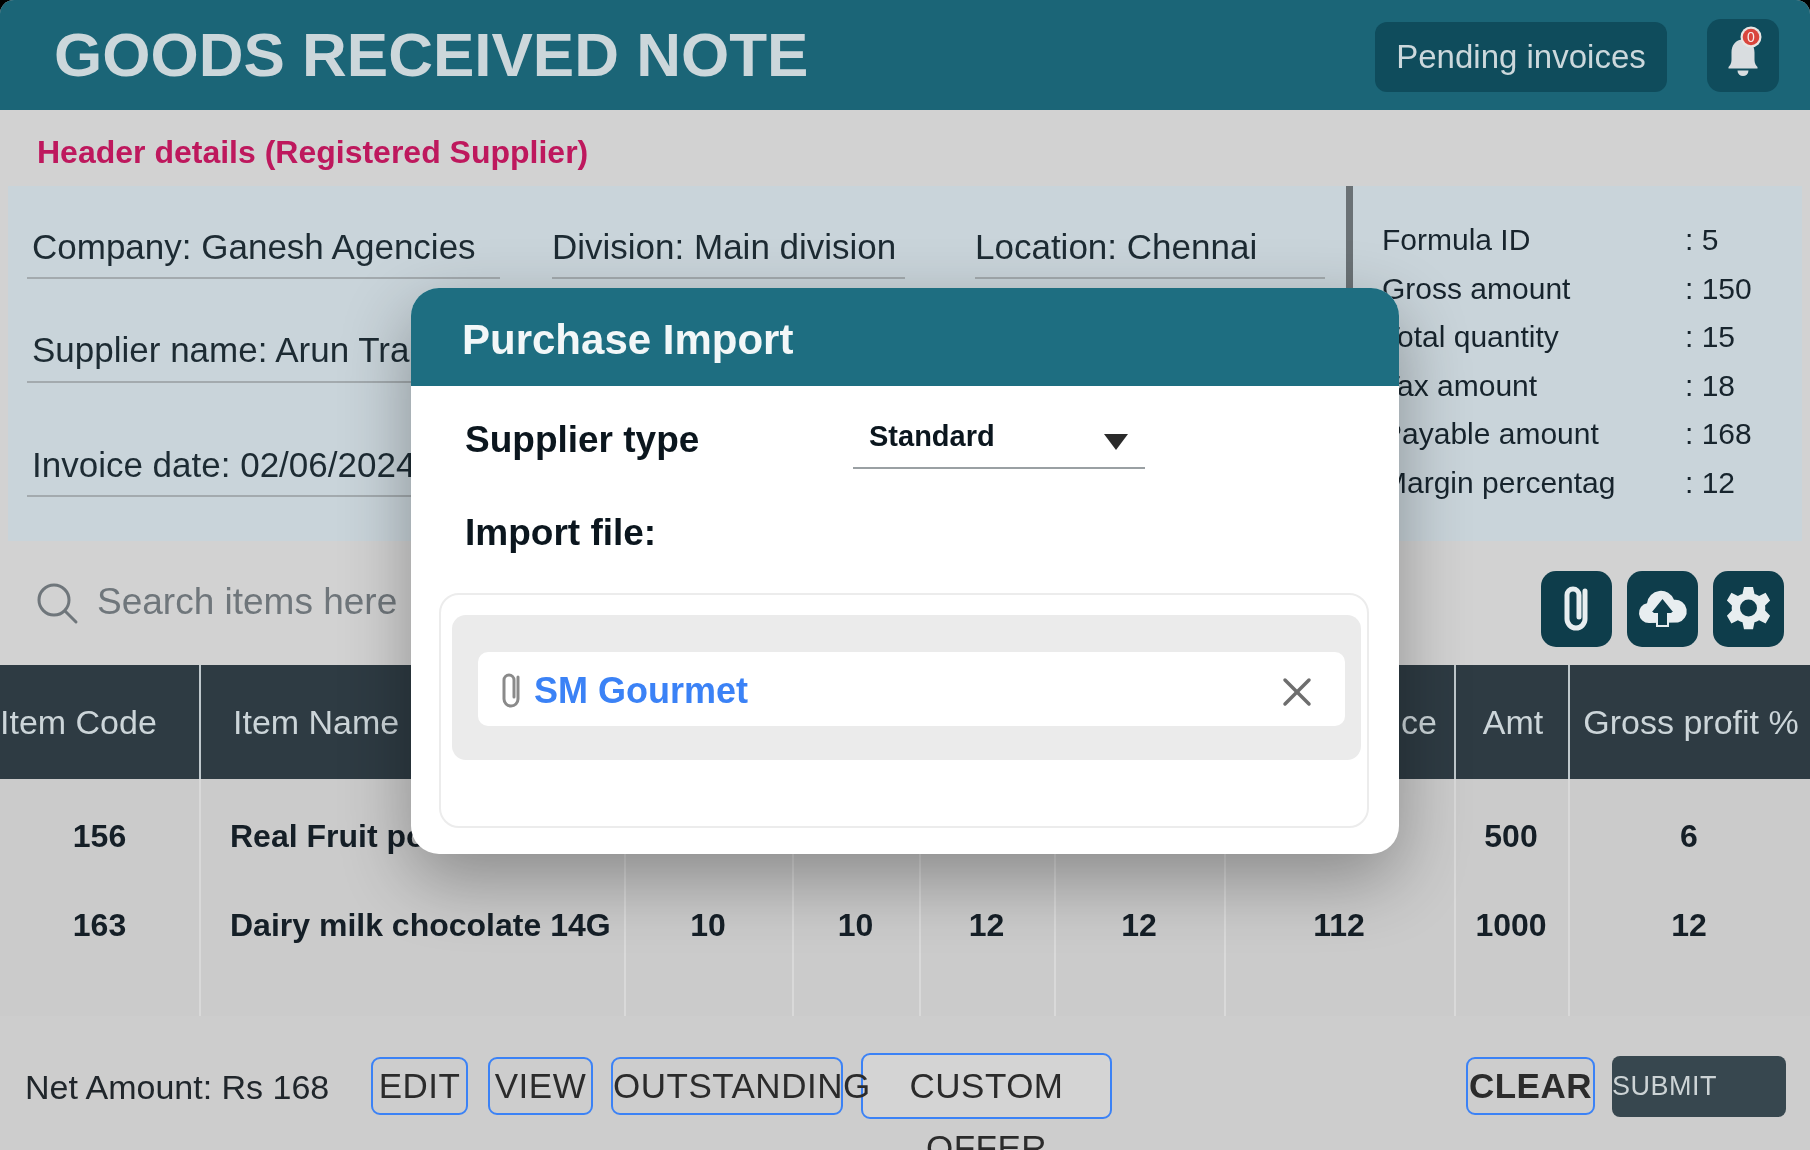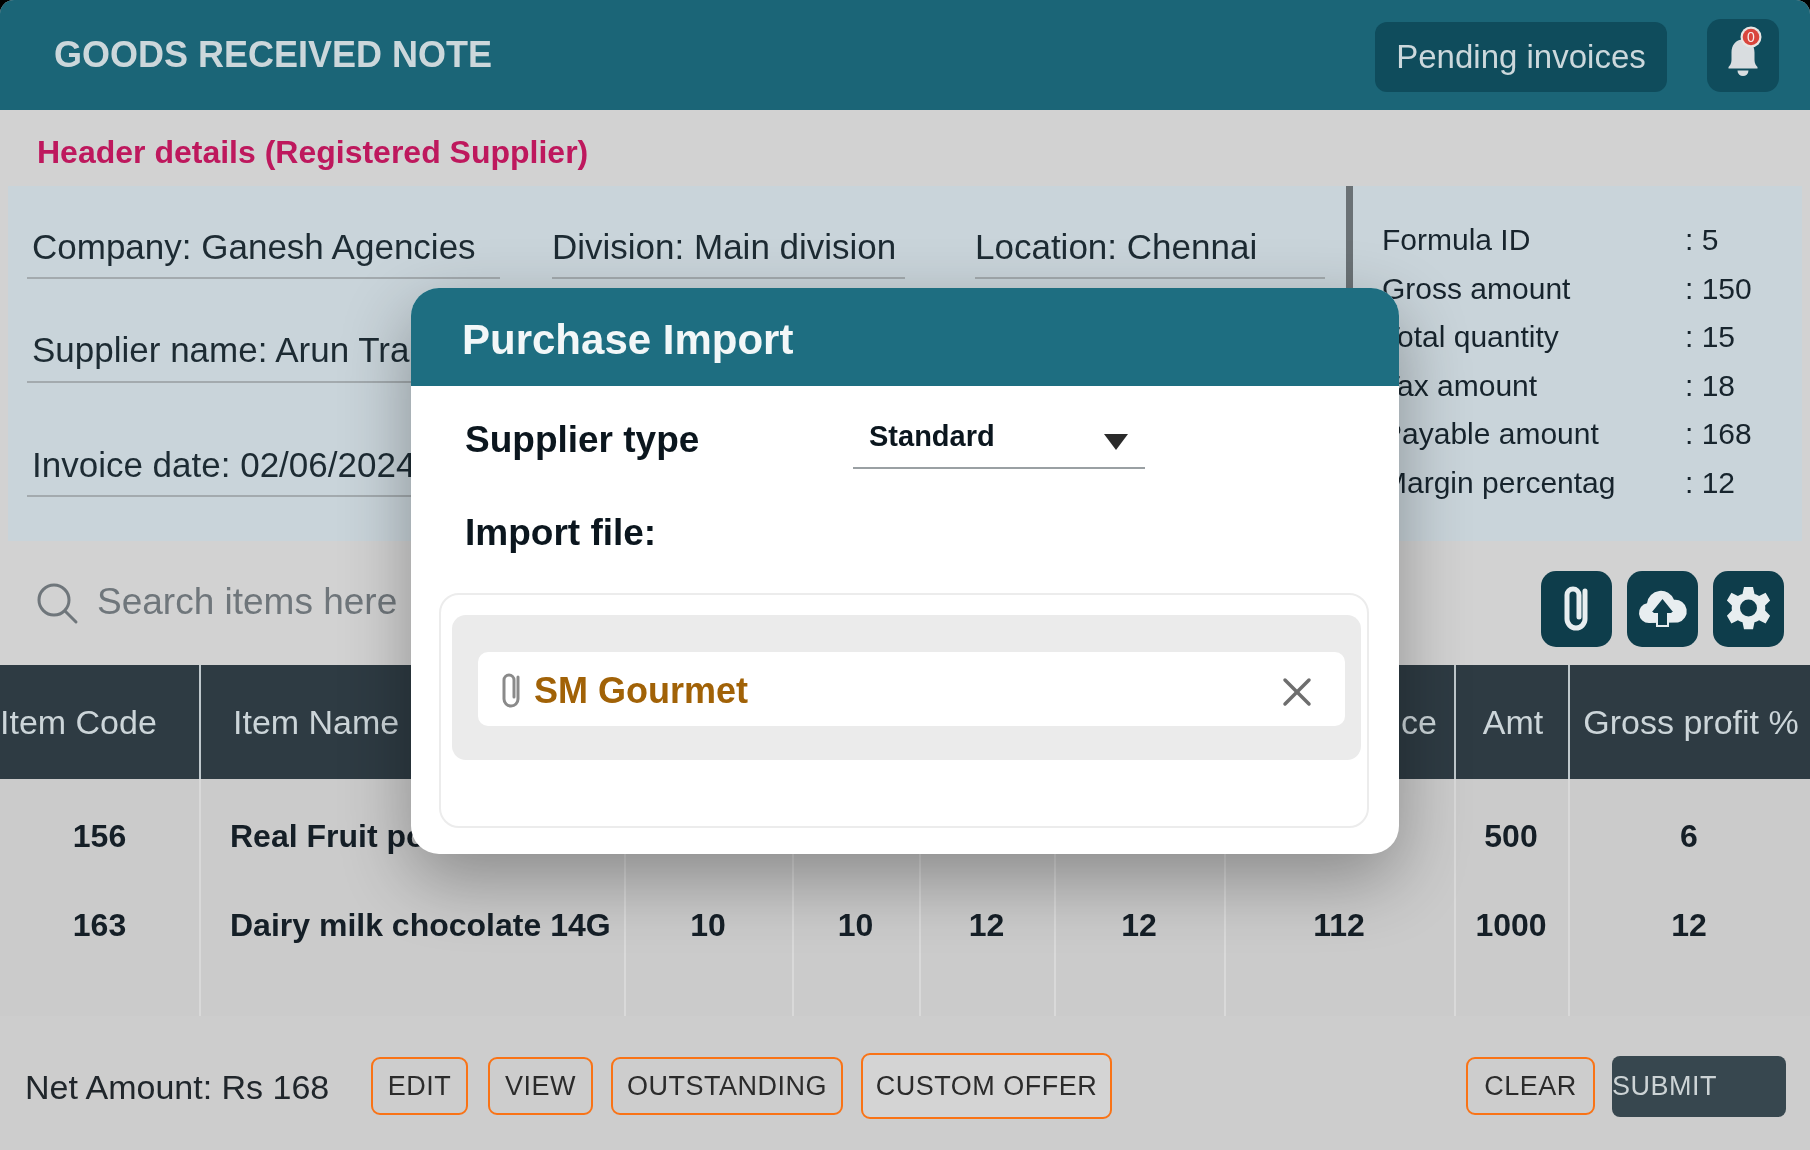--- a/index.html
+++ b/index.html
@@ -2,21 +2,21 @@
 <html><head>
 <meta charset="utf-8">
 <style>
   * { margin:0; padding:0; box-sizing:border-box; }
   html,body { width:1810px; height:1150px; background:#000; font-family:"Liberation Sans", sans-serif; }
   .page { position:absolute; left:0; top:0; width:1810px; height:1150px; background:#d2d2d2; border-radius:14px 14px 0 0; overflow:hidden; }
   .abs { position:absolute; }
 
   
   .topbar { position:absolute; left:0; top:0; width:1810px; height:110px; background:#1b6577; }
-  .title { position:absolute; left:54px; top:29px; font-size:36px; line-height:52px; font-weight:bold; color:#ccd7db; }
+  .title { position:absolute; left:54px; top:29px; font-size:62px; line-height:52px; font-weight:bold; color:#ccd7db; }
   .pending { position:absolute; left:1375px; top:22px; width:292px; height:70px; background:#0f4c5c; border-radius:12px; color:#ccd8dc; font-size:33px; line-height:70px; text-align:center; }
   .bellbtn { position:absolute; left:1707px; top:19px; width:72px; height:73px; background:#0f4c5c; border-radius:14px; }
 
   
   .sechead { position:absolute; left:37px; top:134px; font-size:32px; font-weight:bold; color:#be185d; }
   .panel { position:absolute; left:8px; top:186px; width:1794px; height:355px; background:#c9d4da; }
   .fld { position:absolute; font-size:35px; color:#1d2b33; font-weight:400; white-space:nowrap; }
   .uline { position:absolute; height:2px; background:#a3aaae; }
   .vdiv { position:absolute; left:1346px; top:186px; width:7px; height:355px; background:#6a7175; }
   .ilabel { position:absolute; left:1382px; font-size:30px; color:#17242d; font-weight:400; white-space:nowrap; }
@@ -32,32 +32,32 @@
   .thead { position:absolute; left:0; top:665px; width:1810px; height:114px; background:#2e3b43; }
   .th { position:absolute; top:665px; height:114px; line-height:114px; color:#ccd5d9; font-size:34px; font-weight:400; }
   .tsep { position:absolute; top:665px; width:2px; height:114px; background:#bfc8cc; }
   .rows { position:absolute; left:0; top:779px; width:1810px; height:237px; background:#cbcbcb; }
   .rsep { position:absolute; top:779px; width:2px; height:237px; background:#d9d9d9; }
   .cell { position:absolute; font-size:32px; font-weight:bold; color:#151f27; white-space:nowrap; }
 
   
   .botbar { position:absolute; left:0; top:1016px; width:1810px; height:134px; background:#cdcdcd; }
   .netamt { position:absolute; left:25px; top:1068px; font-size:34px; color:#20262b; font-weight:500; }
-  .btn { position:absolute; top:1057px; height:58px; border:2px solid #f97316; border-radius:9px; font-size:27px; color:#2b2b2b; text-align:center; letter-spacing:0.5px; background:transparent; line-height:54px; }
+  .btn { position:absolute; top:1057px; height:58px; border:2px solid #3b82f6; border-radius:9px; font-size:35px; color:#2b2b2b; text-align:center; letter-spacing:0.5px; background:transparent; line-height:54px; }
   .submit { position:absolute; left:1612px; top:1056px; width:174px; height:61px; background:#37474f; border-radius:8px; color:#ccd3d5; font-size:27px; line-height:61px; letter-spacing:0.5px; }
 
   
   .modal { position:absolute; left:411px; top:288px; width:988px; height:566px; background:#fff; border-radius:28px; box-shadow:0 25px 70px rgba(0,0,0,0.32); }
   .mhead { position:absolute; left:0; top:0; width:988px; height:98px; background:#1e6e81; border-radius:28px 28px 0 0; }
   .mtitle { position:absolute; left:51px; top:28px; font-size:42px; line-height:48px; font-weight:bold; color:#f2f7f8; }
   .mlabel { position:absolute; font-size:37px; font-weight:bold; color:#0b161e; white-space:nowrap; }
   .obox { position:absolute; left:28px; top:305px; width:930px; height:235px; background:#fff; border:2px solid #ececec; border-radius:20px; }
   .gbox { position:absolute; left:11px; top:20px; width:909px; height:145px; background:#ebebeb; border-radius:14px; }
   .wrow { position:absolute; left:26px; top:37px; width:867px; height:74px; background:#fff; border-radius:10px; }
-  .fname { position:absolute; left:56px; top:18px; font-size:36px; font-weight:bold; color:#a16207; }
+  .fname { position:absolute; left:56px; top:18px; font-size:36px; font-weight:bold; color:#3b82f6; }
 </style>
 </head>
 <body>
 <div class="page">
 
   <div class="topbar"></div>
   <div class="title">GOODS RECEIVED NOTE</div>
   <div class="pending">Pending invoices</div>
   <div class="bellbtn">
     <svg width="72" height="73" viewBox="0 0 72 73">
@@ -158,21 +158,21 @@
   <div class="cell" style="left:1224px; top:907px; width:230px; text-align:center;">112</div>
   <div class="cell" style="left:1454px; top:907px; width:114px; text-align:center;">1000</div>
   <div class="cell" style="left:1568px; top:907px; width:242px; text-align:center;">12</div>
 
   <div class="botbar"></div>
   <div class="netamt">Net Amount: Rs 168</div>
   <div class="btn" style="left:371px; width:97px;">EDIT</div>
   <div class="btn" style="left:488px; width:105px;">VIEW</div>
   <div class="btn" style="left:861px; width:251px; top:1053px; height:66px; line-height:62px; background:#d4d4d4;">CUSTOM OFFER</div>
   <div class="btn" style="left:611px; width:232px;">OUTSTANDING</div>
-  <div class="btn" style="left:1466px; width:129px;">CLEAR</div>
+  <div class="btn" style="left:1466px; width:129px;font-weight:bold;">CLEAR</div>
   <div class="submit">SUBMIT</div>
 
   <div class="modal">
     <div class="mhead"></div>
     <div class="mtitle">Purchase Import</div>
     <div class="mlabel" style="left:54px; top:131px;">Supplier type</div>
     <div class="mlabel" style="left:458px; top:132px; font-size:29px;">Standard</div>
     <div class="abs" style="left:693px; top:146px; width:0; height:0; border-left:12px solid transparent; border-right:12px solid transparent; border-top:16px solid #2a2a2a;"></div>
     <div class="abs" style="left:442px; top:179px; width:292px; height:2px; background:#9aa0a3;"></div>
     <div class="mlabel" style="left:54px; top:224px;">Import file:</div>

